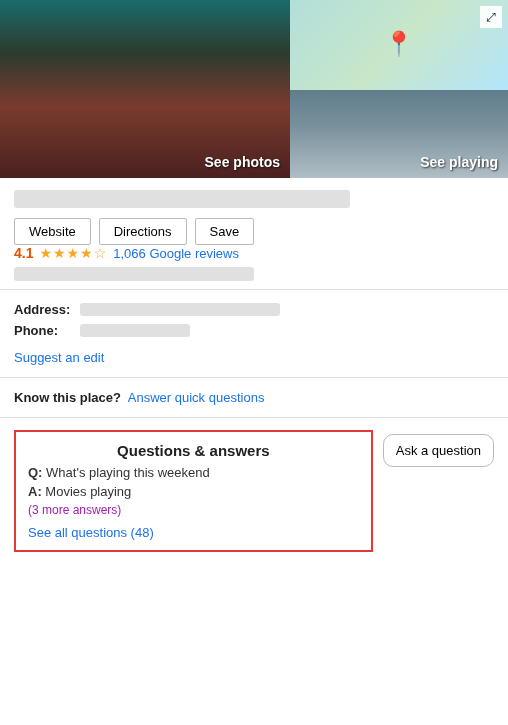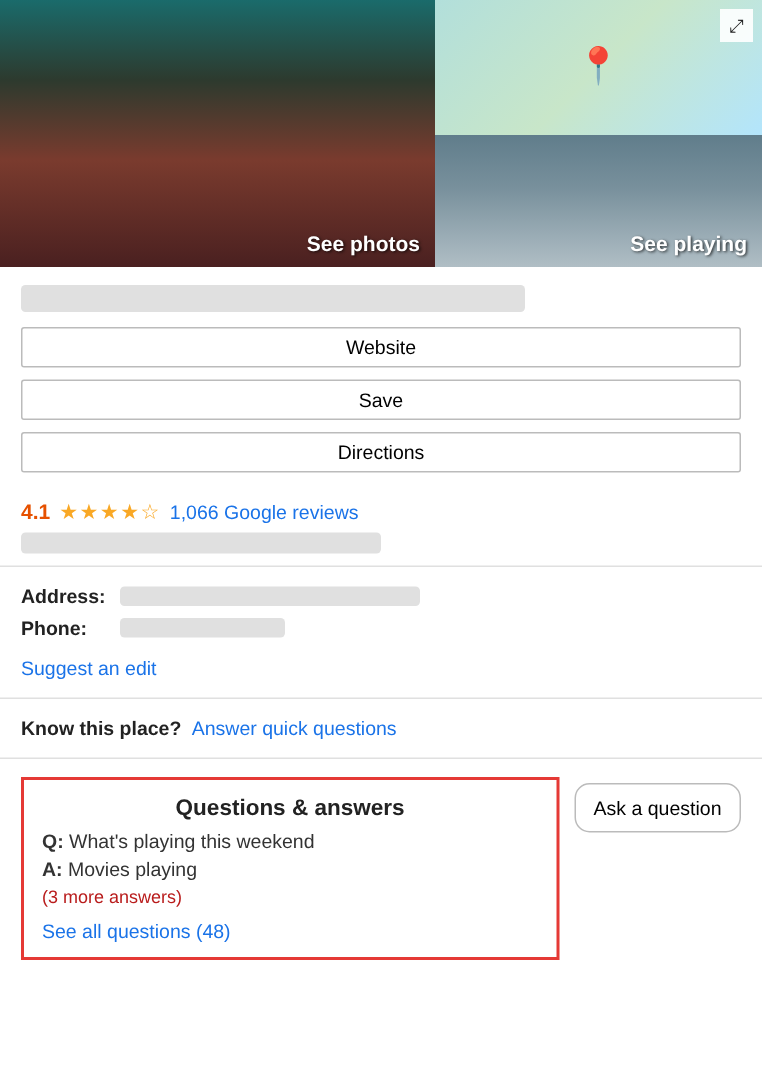--- a/index.html
+++ b/index.html
@@ -101,22 +101,21 @@
     .name-bar {
       height: 18px;
       background: #e0e0e0;
       border-radius: 3px;
       margin-bottom: 10px;
       width: 70%;
     }
     .action-buttons {
       display: flex;
       gap: 8px;
-      margin-bottom: 18px;
-      flex-direction: column;
+      margin-bottom: 0;
     }
     .action-btn {
       border: 1px solid #bbb;
       background: #fff;
       padding: 5px 14px;
       font-size: 13px;
       cursor: pointer;
       border-radius: 2px;
     }
 
@@ -231,21 +230,21 @@
     }
     .qa-q span.label { font-weight: bold; }
     .qa-a {
       font-size: 13px;
       color: #333;
       margin-bottom: 4px;
     }
     .qa-a span.label { font-weight: bold; }
     .qa-more {
       font-size: 12px;
-      color: #b91c1c;
+      color: #a21caf;
       margin-bottom: 6px;
     }
     .qa-link {
       color: #1a73e8;
       font-size: 13px;
       text-decoration: none;
       cursor: pointer;
       display: inline-block;
       margin-top: 2px;
     }
@@ -279,22 +278,22 @@
     <div class="photo-outside" style="background: linear-gradient(180deg, #607d8b 0%, #78909c 40%, #b0bec5 100%);">
       <span class="photo-label">See playing</span>
     </div>
   </div>
 </div>
 
 <div class="info-section">
   <div class="name-bar"></div>
   <div class="action-buttons">
     <button class="action-btn">Website</button>
+    <button class="action-btn">Directions</button>
     <button class="action-btn">Save</button>
-    <button class="action-btn">Directions</button>
   </div>
   <div class="rating-row">
     <span class="rating-num">4.1</span>
     <span class="stars">★★★★☆</span>
     <a class="reviews-link">1,066 Google reviews</a>
   </div>
   <div class="category-bar"></div>
 </div>
 
 <div class="desc-section">

